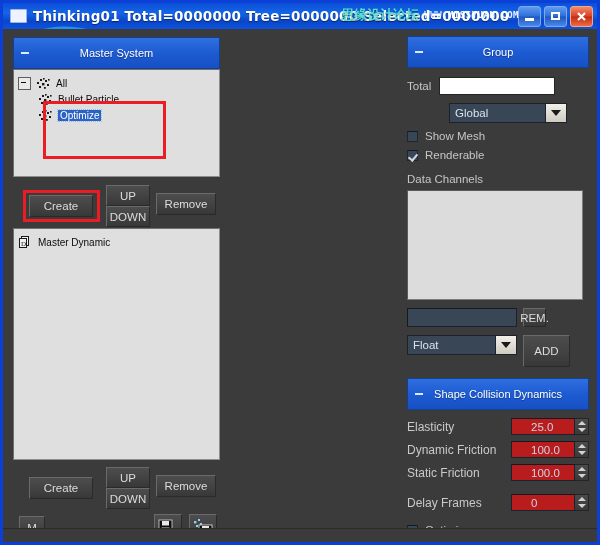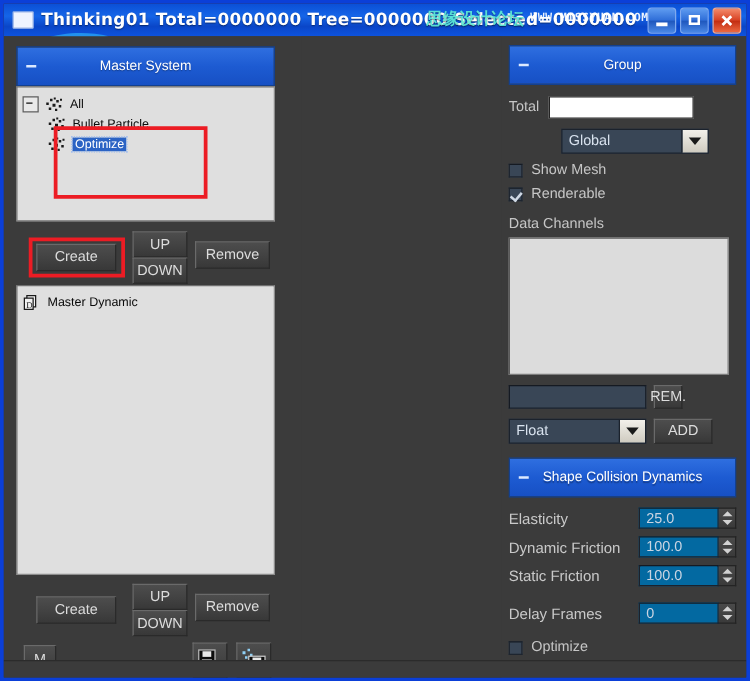--- a/index.html
+++ b/index.html
@@ -99,22 +99,22 @@
   .carrow .tri{width:0;height:0;border-left:5px solid transparent;border-right:5px solid transparent;
                border-top:6px solid #1a1a1a;}
   .chk{display:flex;align-items:center;gap:7px;margin-top:7px;}
   .chkbox{width:11px;height:11px;background:#394656;border:1px solid #1e252f;
           border-top-color:#151a22;position:relative;box-sizing:border-box;flex:0 0 auto;}
   .chkbox.on:after{content:"";position:absolute;left:2px;top:1px;width:4px;height:7px;
                    border:solid #cfd8e4;border-width:0 2px 2px 0;transform:rotate(40deg);}
   .listwhite{background:#dcdcdc;border:1px solid #7d7d7d;border-top-color:#5a5a5a;
              border-left-color:#5a5a5a;box-sizing:border-box;}
   .spin{display:flex;align-items:stretch;}
-  .spin .sfield{flex:1;background:#0369a1;border:1px solid #1b222c;border-top-color:#151a22;
-                color:#c9d4e2;font-size:11.5px;display:flex;align-items:center;padding-left:5px;
+  .spin .sfield{flex:1;background:#b91c1c;border:1px solid #1b222c;border-top-color:#151a22;
+                color:#c9d4e2;font-size:11.5px;display:flex;align-items:center;padding-left:19px;
                 box-sizing:border-box;}
   .spin .sbtns{width:14px;display:flex;flex-direction:column;
                background:linear-gradient(180deg,#4a4a4a,#3a3a3a);border:1px solid #242424;
                border-left:none;box-sizing:border-box;}
   .spin .sup,.spin .sdn{flex:1;display:flex;align-items:center;justify-content:center;}
   .sup .t{width:0;height:0;border-left:4px solid transparent;border-right:4px solid transparent;
           border-bottom:4px solid #d2d2d2;}
   .sdn .t{width:0;height:0;border-left:4px solid transparent;border-right:4px solid transparent;
           border-top:4px solid #d2d2d2;}
   .prow{display:flex;align-items:center;margin-top:6px;}
@@ -320,21 +320,21 @@
         <div class="mbtn" style="margin-left:6px;width:23px;height:19px;">REM.</div>
       </div>
 
       <div style="display:flex;margin-top:8px;">
         <div class="combo" style="width:110px;height:20px;">
           <span class="ctext">Float</span>
           <span class="carrow">
               <span class="tri"></span>
             </span>
         </div>
-        <div class="mbtn" style="margin-left:6px;width:47px;height:20px;">ADD</div>
+        <div class="mbtn" style="margin-left:6px;width:47px;height:32px;">ADD</div>
       </div>
 
       <div class="rollout" style="margin-top:11px;">
         <span class="minus"></span>
         <span class="rtitle">Shape Collision Dynamics</span>
       </div>
 
       <div class="prow" style="margin-top:8px;">
         <span class="plabel">Elasticity</span>
         <span class="pctl spin">

